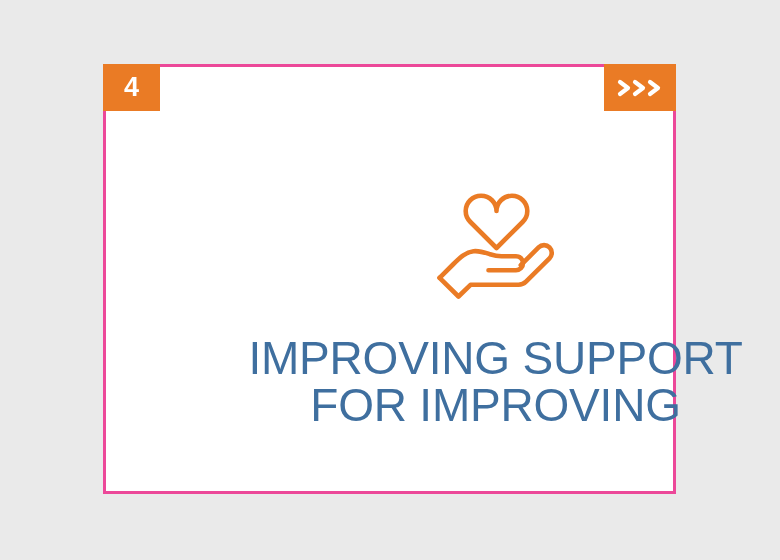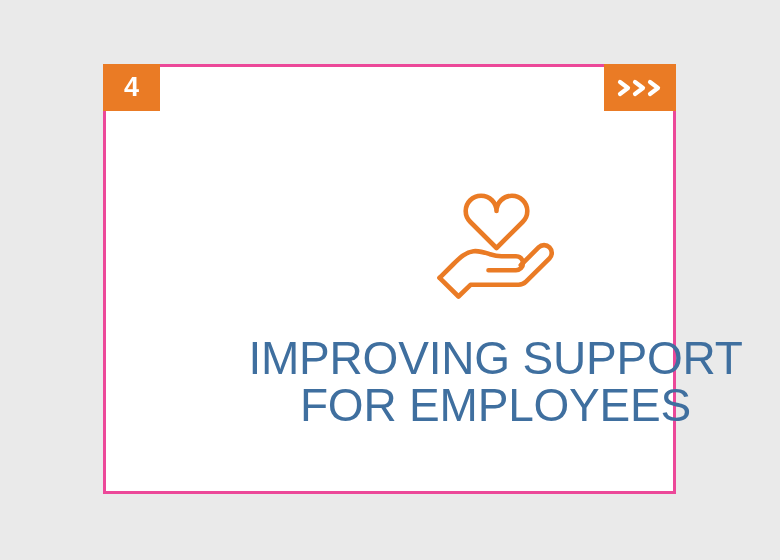--- a/index.html
+++ b/index.html
@@ -128,21 +128,21 @@
                  C84.3 98.8 87.0 97.7 89.0 95.7
                  L112.5 72.3
                  C115.5 69.3 115.5 64.4 112.5 61.4
                  C109.5 58.4 104.6 58.4 101.6 61.4
                  L83.8 79.2"></path>
       </svg>
     </div>
 
     <div class="headline">
       <span class="line">IMPROVING SUPPORT</span>
-      <span class="line">FOR EMPLOYEES</span>
+      <span class="line">FOR IMPROVING</span>
     </div>
 
   </div>
 
   <div class="number-tab">
     <span class="num">4</span>
   </div>
 
   <div class="chevron-tab">
     <span>

